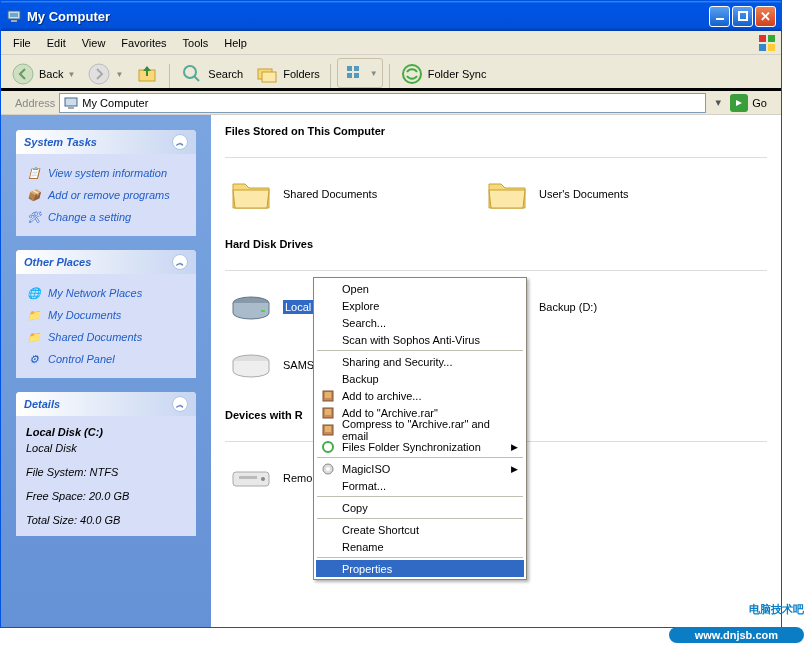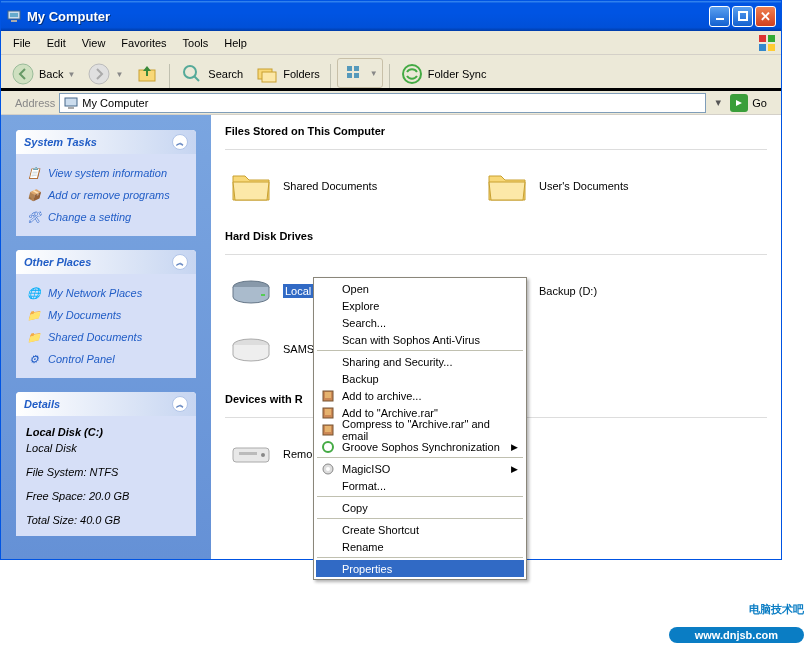--- a/index.html
+++ b/index.html
@@ -1,18 +1,18 @@
 <!DOCTYPE html>
 <html><head>
 <meta charset="utf-8">
 <style>
 * { margin: 0; padding: 0; box-sizing: border-box; font-family: Tahoma, sans-serif; font-size: 11px; }
 body { background: #fff; width: 804px; height: 649px; overflow: hidden; position: relative; }
 
-.window { width: 782px; height: 560px; border: 1px solid #0054e3; background: #5eead4; position: relative; }
+.window { width: 782px; height: 628px; border: 1px solid #0054e3; background: #5eead4; position: relative; }
 
 .titlebar { height: 30px; background: linear-gradient(to bottom, #3c8cf0 0%, #0054e3 8%, #0054e3 40%, #0050d8 88%, #003ca8 100%); display: flex; align-items: center; padding: 0 5px; color: #fff; }
 .titlebar-icon { width: 16px; height: 16px; margin-right: 5px; display: inline-block; }
 .titlebar-text { font-weight: bold; font-size: 13px; flex: 1; text-shadow: 1px 1px 0 #003080; }
 .titlebar-buttons { display: flex; gap: 2px; }
 .titlebar-btn { width: 21px; height: 21px; border: 1px solid #fff; border-radius: 3px; display: flex; align-items: center; justify-content: center; font-weight: bold; font-size: 13px; color: #fff; }
 .titlebar-btn.min, .titlebar-btn.max { background: linear-gradient(to bottom, #5aa0f0, #1260d0); }
 .titlebar-btn.close { background: linear-gradient(to bottom, #f08050, #d04020); }
 
 .menubar { height: 24px; background: #ece9d8; display: flex; align-items: center; padding: 0 4px; border-bottom: 1px solid #d4d0c8; position: relative; }
@@ -35,21 +35,21 @@
 .panel { background: linear-gradient(to bottom, #fff, #ecf2fb); border-radius: 4px 4px 0 0; margin-bottom: 14px; }
 .panel-header { background: linear-gradient(to right, #fff, #c6d5f1); height: 24px; display: flex; align-items: center; padding: 0 8px; border-radius: 4px 4px 0 0; color: #215dc6; font-weight: bold; font-size: 11px; }
 .panel-header .chevron { margin-left: auto; width: 16px; height: 16px; border: 1px solid #b0c4e8; border-radius: 50%; background: #fff; display: flex; align-items: center; justify-content: center; font-size: 8px; color: #5a7ebc; }
 .panel-body { padding: 8px 10px; background: #d6dff7; }
 .panel-link { display: flex; align-items: center; gap: 6px; padding: 3px 0; color: #215dc6; }
 .panel-link .icon { width: 16px; height: 16px; display: inline-flex; align-items: center; justify-content: center; }
 .detail-row { color: #000; padding: 2px 0; }
 .detail-title { font-weight: bold; }
 
 .main { flex: 1; background: #fff; padding: 10px 14px; overflow: auto; position: relative; }
-.section-header { font-weight: bold; font-size: 11px; border-bottom: 1px solid #ddd; padding-bottom: 12px; margin-bottom: 10px; margin-top: 8px; }
+.section-header { font-weight: bold; font-size: 11px; border-bottom: 1px solid #ddd; padding-bottom: 20px; margin-bottom: 10px; margin-top: 8px; }
 .section-header:first-child { margin-top: 0; }
 .item-grid { display: flex; flex-wrap: wrap; gap: 6px; margin-bottom: 18px; }
 .item { display: flex; align-items: center; gap: 8px; width: 250px; padding: 2px; }
 .item-icon { width: 48px; height: 48px; display: flex; align-items: center; justify-content: center; font-size: 36px; }
 .item-label { flex: 1; }
 .item.selected .item-label-text { background: #316ac5; color: #fff; padding: 1px 2px; }
 
 .context-menu { position: absolute; left: 313px; top: 277px; width: 214px; background: #fff; border: 1px solid #8a867a; box-shadow: 2px 2px 3px rgba(0,0,0,0.3); padding: 2px; z-index: 100; }
 .ctx-item { padding: 3px 18px 3px 26px; display: flex; align-items: center; position: relative; height: 17px; }
 .ctx-item.highlighted { background: #316ac5; color: #fff; }
@@ -386,21 +386,21 @@
         </svg>
       </span>
       <span>Compress to "Archive.rar" and email</span>
     </div>
     <div class="ctx-item">
       <span class="ctx-icon">
         <svg width="14" height="14">
           <circle cx="7" cy="7" r="5" fill="none" stroke="#4a4" stroke-width="2"></circle>
         </svg>
       </span>
-      <span>Groove Sophos Synchronization</span>
+      <span>Files Folder Synchronization</span>
       <span class="ctx-arrow">▶</span>
     </div>
     <div class="ctx-sep"></div>
     <div class="ctx-item">
       <span class="ctx-icon">
         <svg width="14" height="14">
           <circle cx="7" cy="7" r="5" fill="#ddd" stroke="#888"></circle>
           <circle cx="7" cy="7" r="2" fill="#fff"></circle>
         </svg>
       </span>

